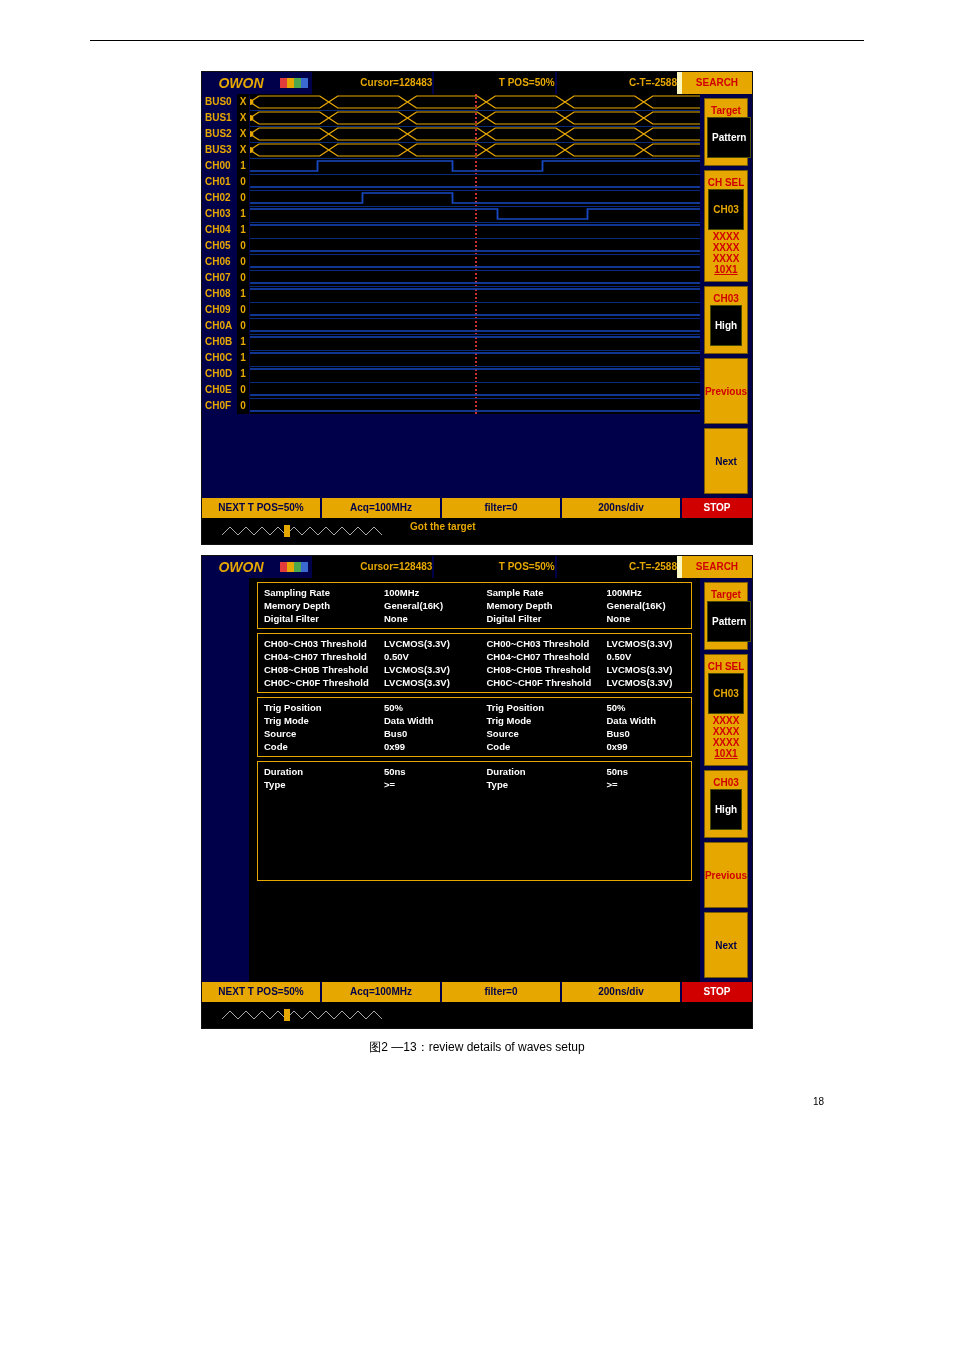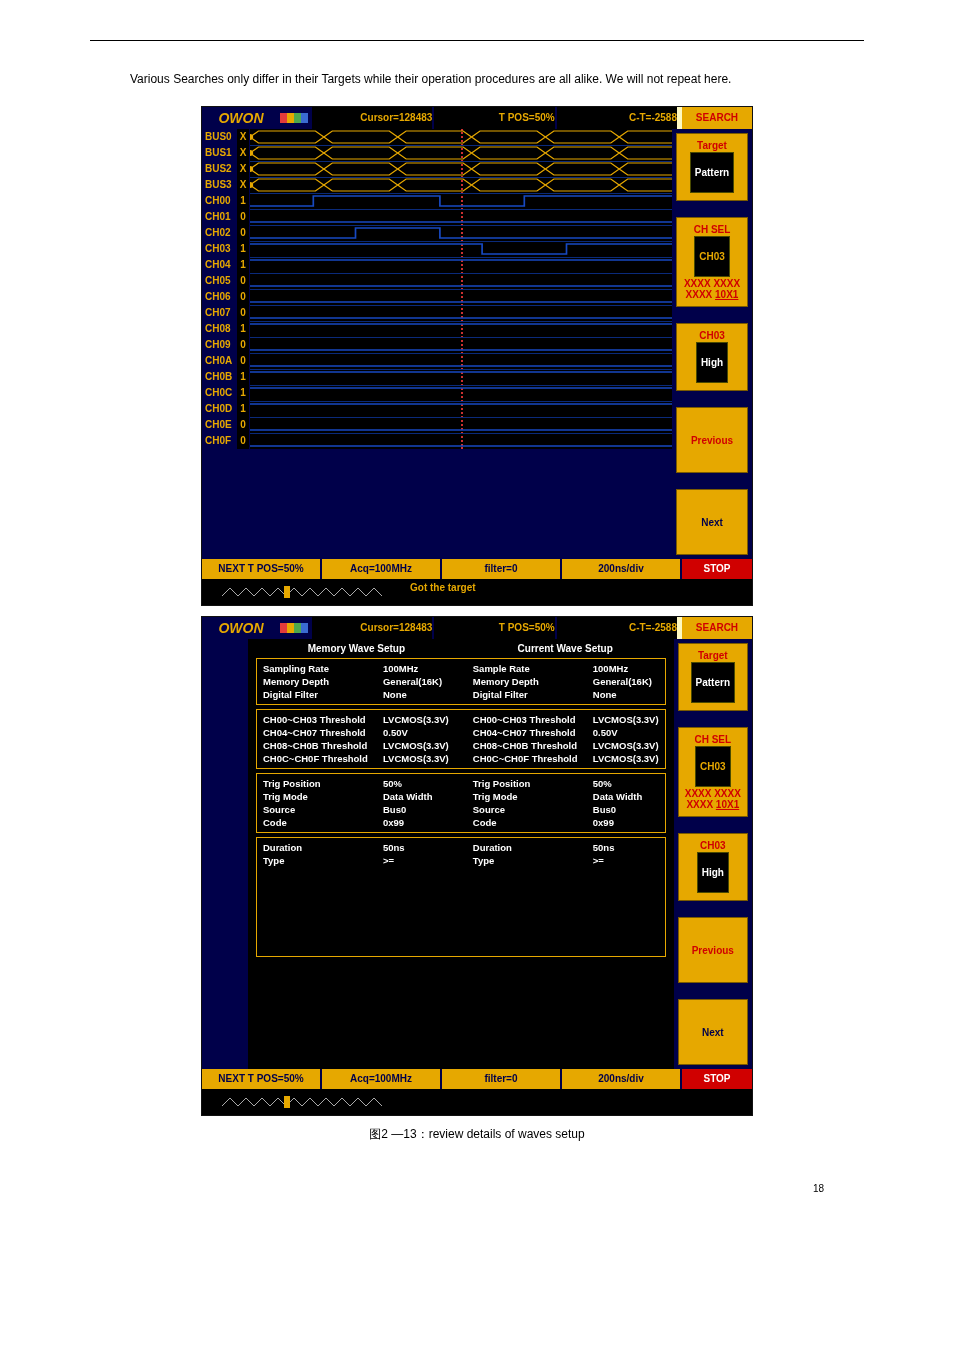--- a/index.html
+++ b/index.html
@@ -95,25 +95,25 @@
     text-align:center;
   }
   .valcol .row{height:16px;line-height:16px}
   .wave{
     flex:1;
     background:#000;
     position:relative;
     border-left:1px solid #00004a;
   }
   .side{
-    width:80px;
+    width:52px;
     background:#00004a;
     display:flex;
     flex-direction:column;
-    gap:16px;
+    gap:4px;
     padding:4px;
     box-sizing:border-box;
   }
   .side .panel{
     background:#e6a800;
     border:1px solid #7a5a00;
     text-align:center;
     padding:6px 2px;
     font-weight:bold;
   }
@@ -187,21 +187,20 @@
   .caption{
     text-align:center;font-size:12px;margin:6px 0 30px 0;
   }
 </style>
 </head>
 <body>
 <div class="page">
 
 <div class="page-border"></div>
 
-<div class="doc-text">Various Searches only differ in their Targets while their operation procedures are all alike. We will not repeat here.</div>
 
 <div class="scr">
   <div class="titlebar">
     <div class="brand">OWON</div>
     <div class="colorbar">
       <span class="cb1"></span>
           <span class="cb2"></span>
           <span class="cb3"></span>
           <span class="cb4"></span>
     </div>
@@ -414,24 +413,20 @@
     </div>
     <div class="title-seg">Cursor=128483</div>
     <div class="title-seg">T POS=50%</div>
     <div class="title-seg">C-T=-2588</div>
     <div class="title-btn">SEARCH</div>
   </div>
   <div class="body">
     <div class="spacer-labelcol"></div>
     <div class="infoarea">
       <div class="infoarea-inner">
-        <div style="display:flex">
-          <div class="info-title" style="flex:1">Memory Wave Setup</div>
-          <div class="info-title" style="flex:1">Current Wave Setup</div>
-        </div>
         <div class="info-box" id="box2-1">
               <div class="info-row">
                 <span class="k">Sampling Rate</span>
                 <span class="v">100MHz</span>
               </div>
               <div class="info-row">
                 <span class="k">Sample Rate</span>
                 <span class="v">100MHz</span>
               </div>
               <div class="info-row">

